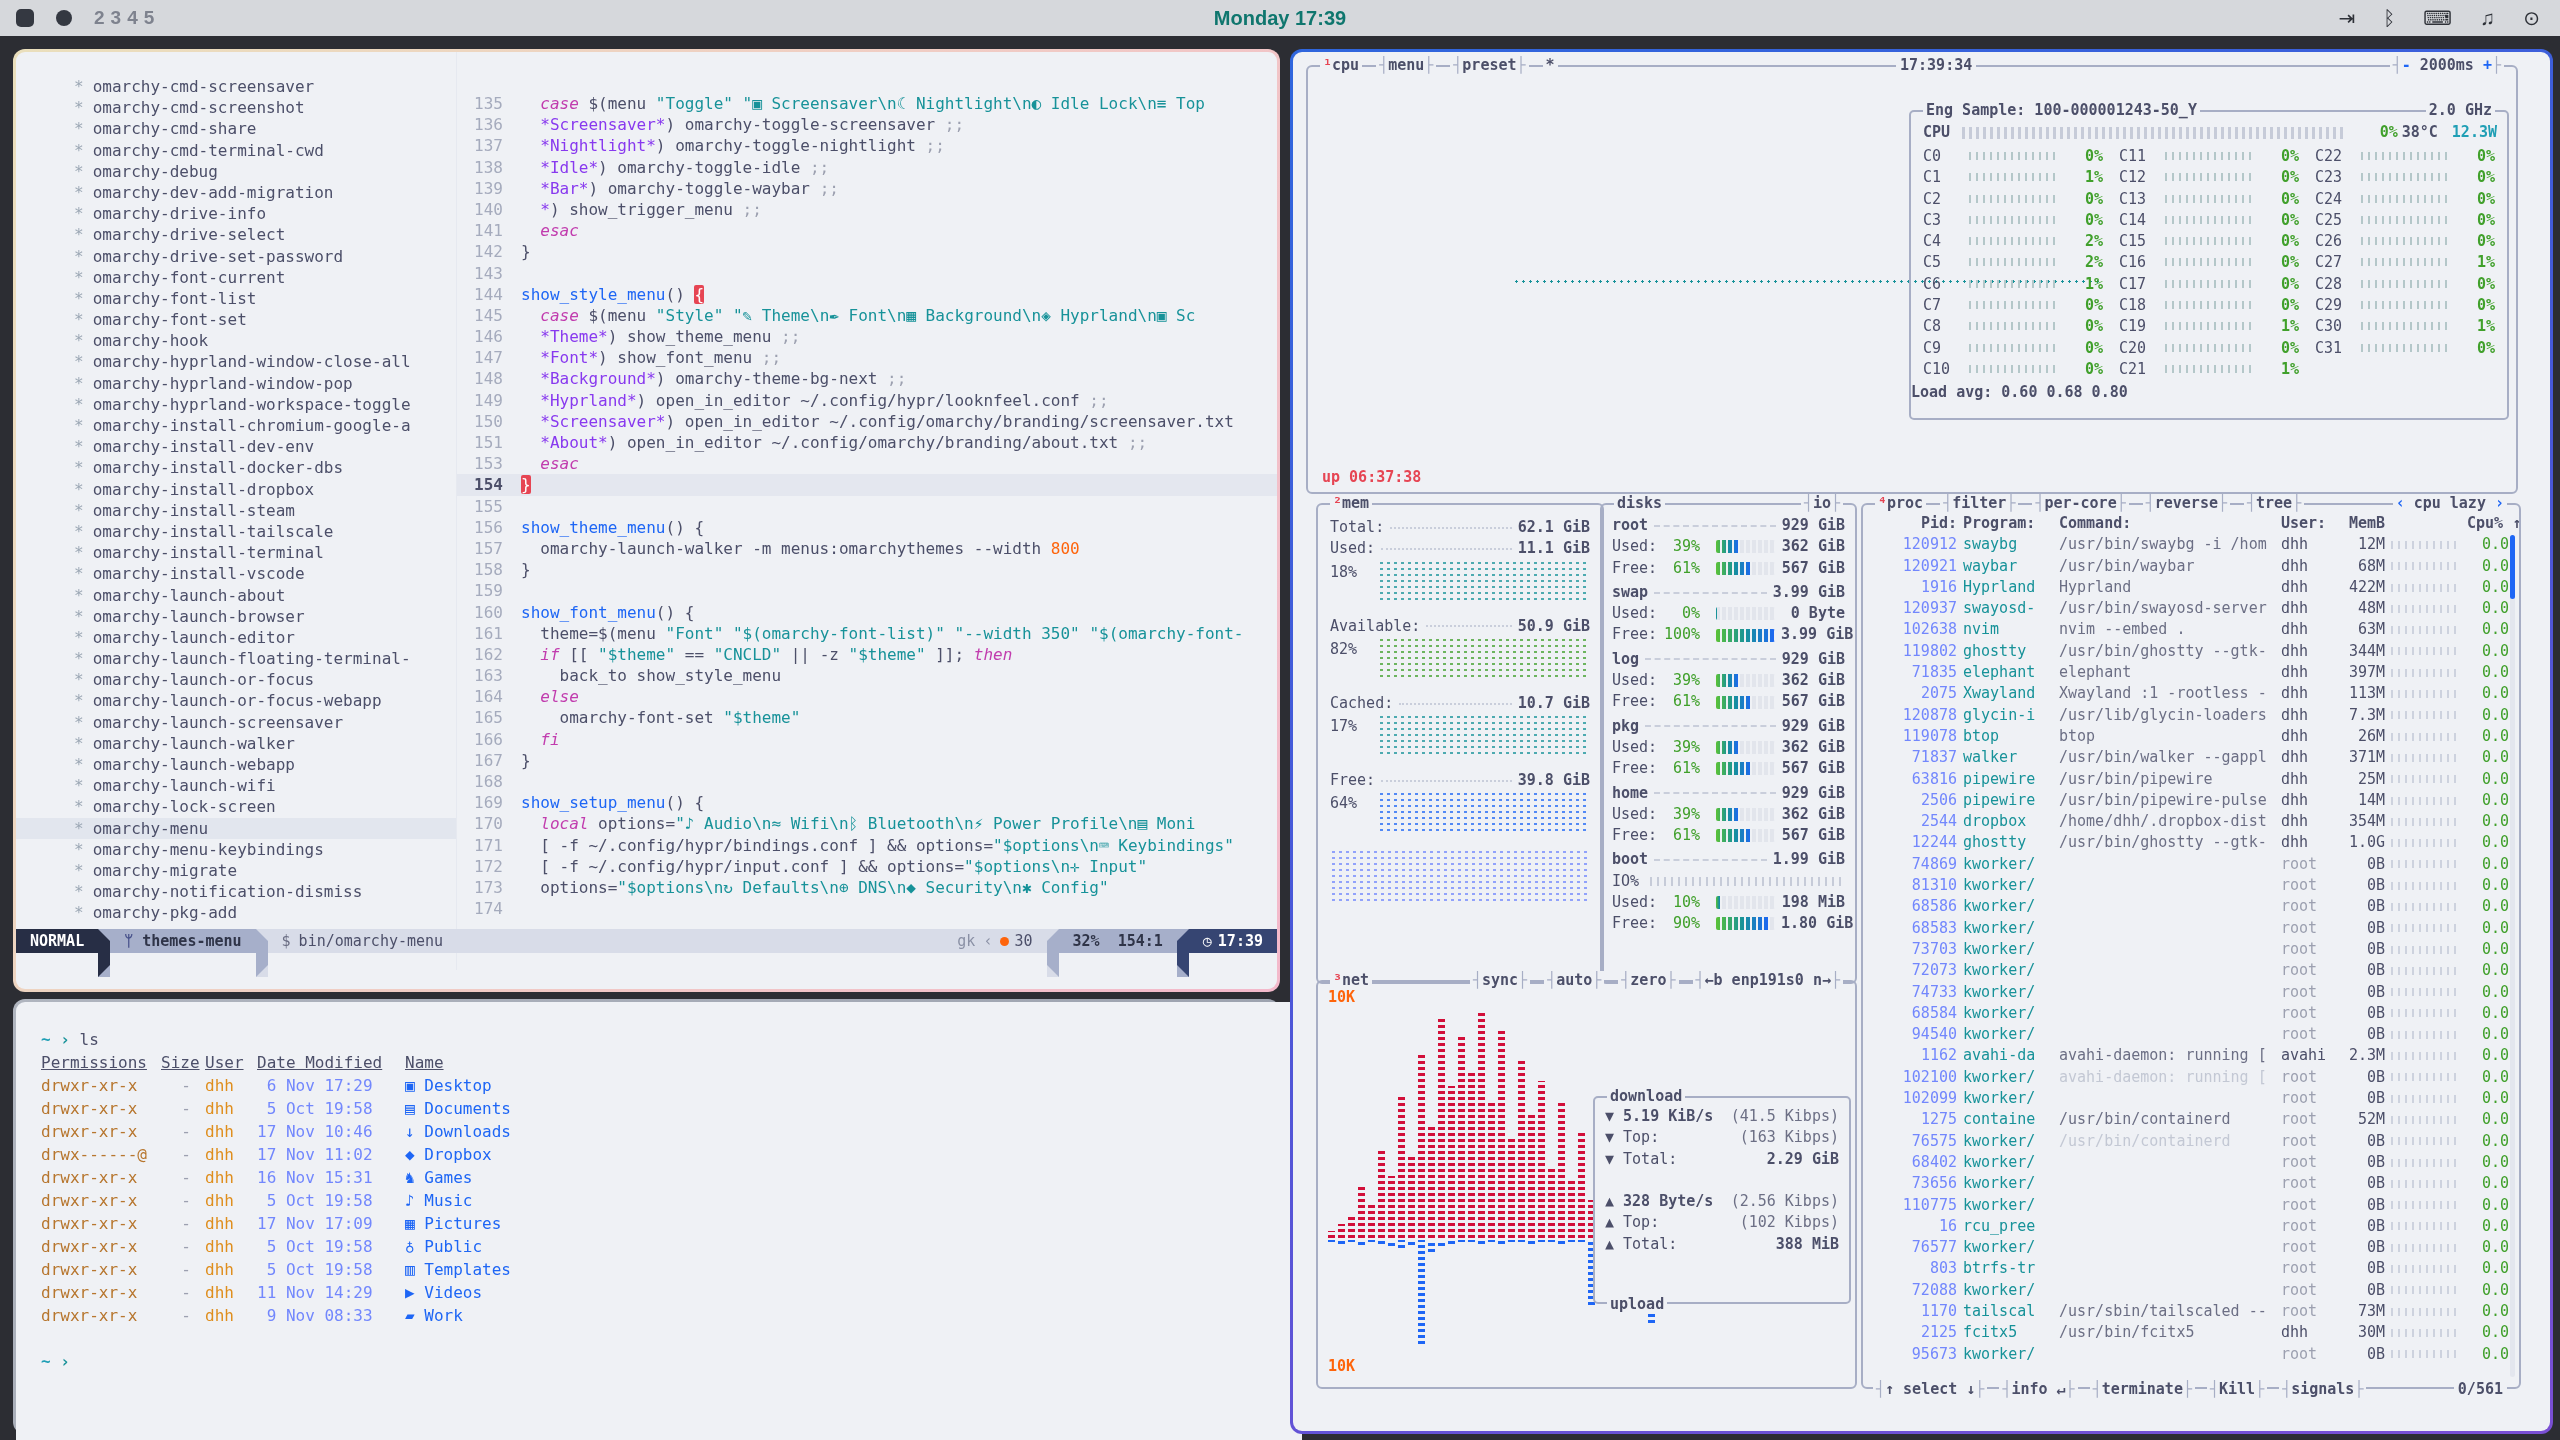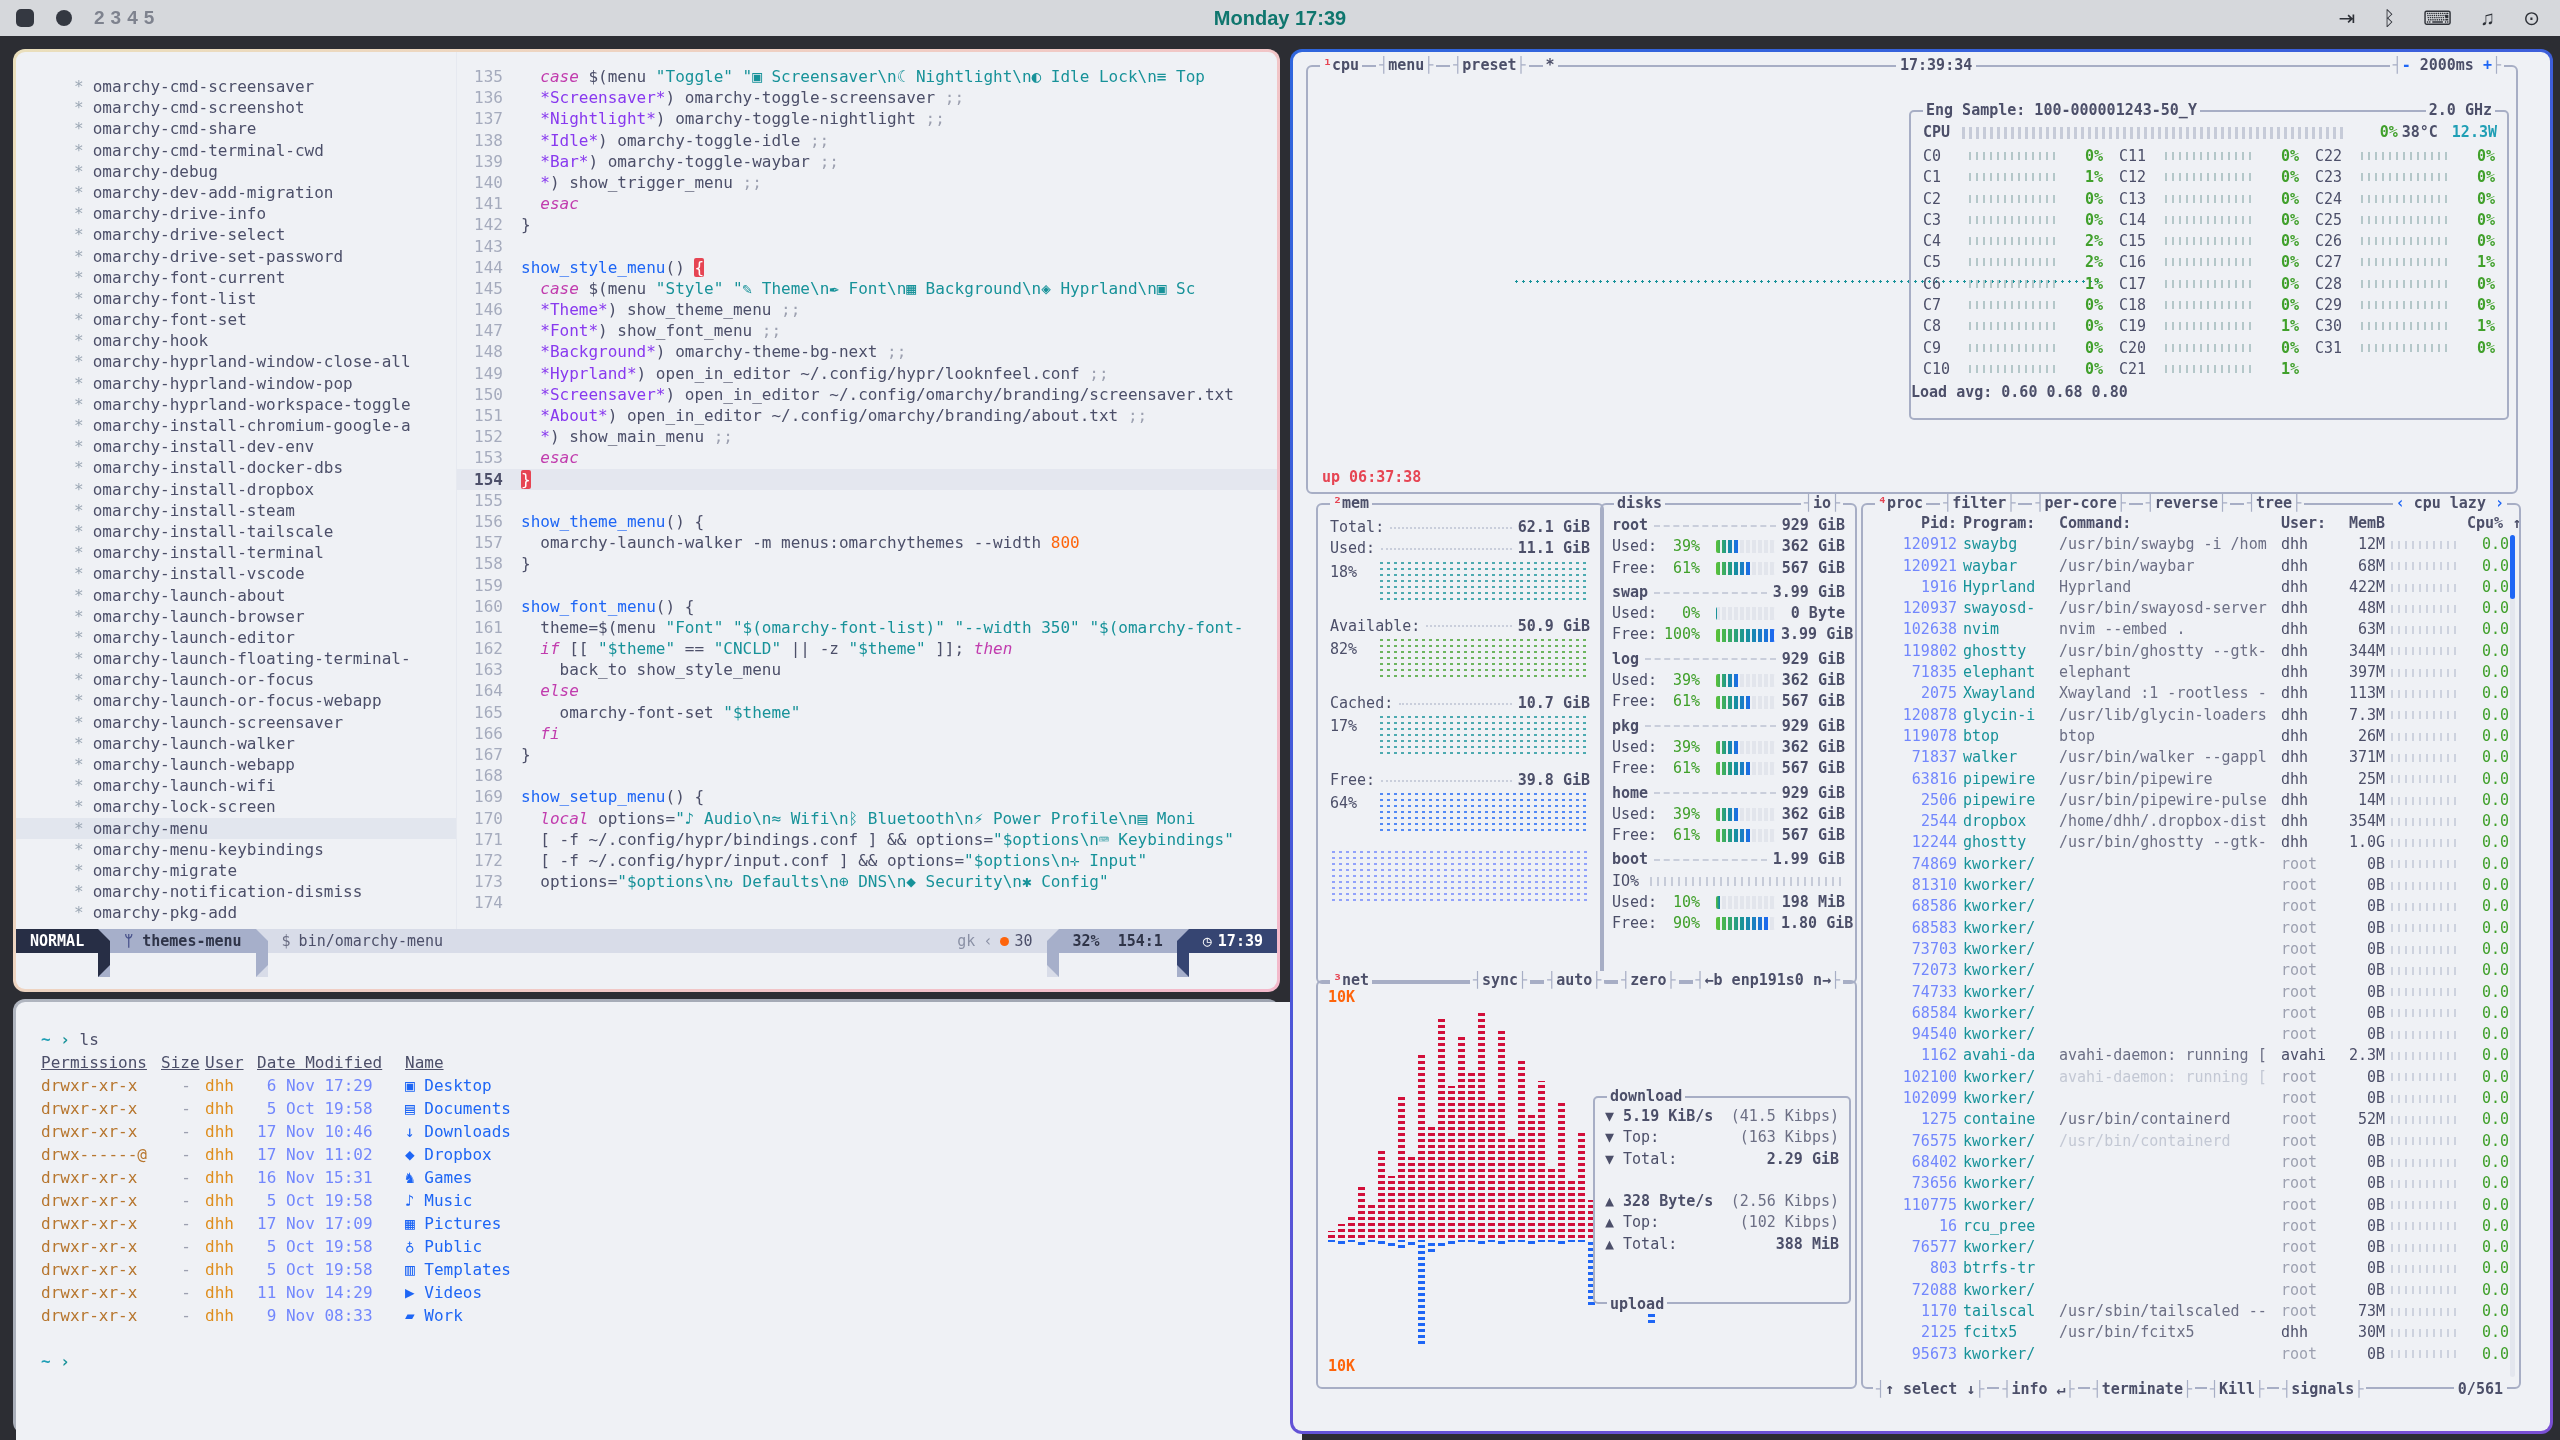--- a/index.html
+++ b/index.html
@@ -29,21 +29,21 @@
   .win-body{position:relative;width:100%;height:100%;background:var(--base);border-radius:9px;overflow:hidden}
   .win.editor{left:13px;top:49px;width:1261px;height:937px;background:linear-gradient(120deg,#eadfbc,#f0cdc4,#f3b9cb)}
   .win.term{left:13px;top:999px;width:1261px;height:429px;background:linear-gradient(135deg,#b0b5bf,#979daa)}
   .win.btop{left:1290px;top:49px;width:1257px;height:1379px;background:linear-gradient(160deg,#2f66dd,#4b57d8,#7a4fd4)}
   
   .files{position:absolute;left:0;top:0;width:440px;height:877px;padding-top:24px;font-size:16px;overflow:hidden}
   .frow{height:21.2px;line-height:21.2px;padding-left:58px;white-space:pre;display:flex;gap:9px}
   .frow.sel{background:#e2e6ee}
   .bullet{color:#9ba7b4}
   .fname{color:var(--text)}
-  .code{position:absolute;left:440px;top:0;right:0;height:877px;padding-top:14px;font-size:16px;overflow:hidden;border-left:1px solid #e6e9f0}
+  .code{position:absolute;left:440px;top:0;right:0;height:877px;padding-top:41px;font-size:16px;overflow:hidden;border-left:1px solid #e6e9f0}
   .cline{display:flex;height:21.2px;line-height:21.2px;white-space:pre}
   .cline.cur{background:#e4e7ef}
   .ln{width:46px;flex:none;text-align:right;padding-right:12px;color:#a5abbd}
   .cur .ln{color:#4c4f69;font-weight:700}
   .lc{padding-left:6px}
   .tk-t{color:var(--text)} .tk-k{color:var(--pink);font-style:italic}
   .tk-s{color:var(--teal)} .tk-p{color:var(--mauve)} .tk-f{color:var(--blue)}
   .tk-n{color:var(--peach)} .tk-g{color:var(--ovl)}
   .tk-m,.tk-c{background:#e64553;color:#fff;border-radius:2px}
   
@@ -232,21 +232,20 @@
         <div class="cline"><span class="ln">142</span><span class="lc"><span class="tk-t">}</span></span></div>
         <div class="cline"><span class="ln">143</span><span class="lc"></span></div>
         <div class="cline"><span class="ln">144</span><span class="lc"><span class="tk-f">show_style_menu</span><span class="tk-t">() </span><span class="tk-m">{</span></span></div>
         <div class="cline"><span class="ln">145</span><span class="lc"><span class="tk-t">  </span><span class="tk-k">case</span><span class="tk-t"> $(menu </span><span class="tk-s">"Style"</span><span class="tk-t"> </span><span class="tk-s">"✎ Theme\n✒ Font\n▦ Background\n◈ Hyprland\n▣ Sc</span></span></div>
         <div class="cline"><span class="ln">146</span><span class="lc"><span class="tk-t">  </span><span class="tk-p">*Theme*</span><span class="tk-t">) show_theme_menu </span><span class="tk-g">;;</span></span></div>
         <div class="cline"><span class="ln">147</span><span class="lc"><span class="tk-t">  </span><span class="tk-p">*Font*</span><span class="tk-t">) show_font_menu </span><span class="tk-g">;;</span></span></div>
         <div class="cline"><span class="ln">148</span><span class="lc"><span class="tk-t">  </span><span class="tk-p">*Background*</span><span class="tk-t">) omarchy-theme-bg-next </span><span class="tk-g">;;</span></span></div>
         <div class="cline"><span class="ln">149</span><span class="lc"><span class="tk-t">  </span><span class="tk-p">*Hyprland*</span><span class="tk-t">) open_in_editor ~/.config/hypr/looknfeel.conf </span><span class="tk-g">;;</span></span></div>
         <div class="cline"><span class="ln">150</span><span class="lc"><span class="tk-t">  </span><span class="tk-p">*Screensaver*</span><span class="tk-t">) open_in_editor ~/.config/omarchy/branding/screensaver.txt</span></span></div>
         <div class="cline"><span class="ln">151</span><span class="lc"><span class="tk-t">  </span><span class="tk-p">*About*</span><span class="tk-t">) open_in_editor ~/.config/omarchy/branding/about.txt </span><span class="tk-g">;;</span></span></div>
-        <div class="cline"><span class="ln">152</span><span class="lc"><span class="tk-t">  </span><span class="tk-p">*</span><span class="tk-t">) show_main_menu </span><span class="tk-g">;;</span></span></div>
         <div class="cline"><span class="ln">153</span><span class="lc"><span class="tk-t">  </span><span class="tk-k">esac</span></span></div>
         <div class="cline cur"><span class="ln">154</span><span class="lc"><span class="tk-c">}</span></span></div>
         <div class="cline"><span class="ln">155</span><span class="lc"></span></div>
         <div class="cline"><span class="ln">156</span><span class="lc"><span class="tk-f">show_theme_menu</span><span class="tk-t">() {</span></span></div>
         <div class="cline"><span class="ln">157</span><span class="lc"><span class="tk-t">  omarchy-launch-walker -m menus:omarchythemes --width </span><span class="tk-n">800</span></span></div>
         <div class="cline"><span class="ln">158</span><span class="lc"><span class="tk-t">}</span></span></div>
         <div class="cline"><span class="ln">159</span><span class="lc"></span></div>
         <div class="cline"><span class="ln">160</span><span class="lc"><span class="tk-f">show_font_menu</span><span class="tk-t">() {</span></span></div>
         <div class="cline"><span class="ln">161</span><span class="lc"><span class="tk-t">  theme=$(menu </span><span class="tk-s">"Font"</span><span class="tk-t"> </span><span class="tk-s">"$(omarchy-font-list)"</span><span class="tk-t"> </span><span class="tk-s">"--width 350"</span><span class="tk-t"> </span><span class="tk-s">"$(omarchy-font-</span></span></div>
         <div class="cline"><span class="ln">162</span><span class="lc"><span class="tk-t">  </span><span class="tk-k">if</span><span class="tk-t"> [[ </span><span class="tk-s">"$theme"</span><span class="tk-t"> == </span><span class="tk-s">"CNCLD"</span><span class="tk-t"> || -z </span><span class="tk-s">"$theme"</span><span class="tk-t"> ]]; </span><span class="tk-k">then</span></span></div>

